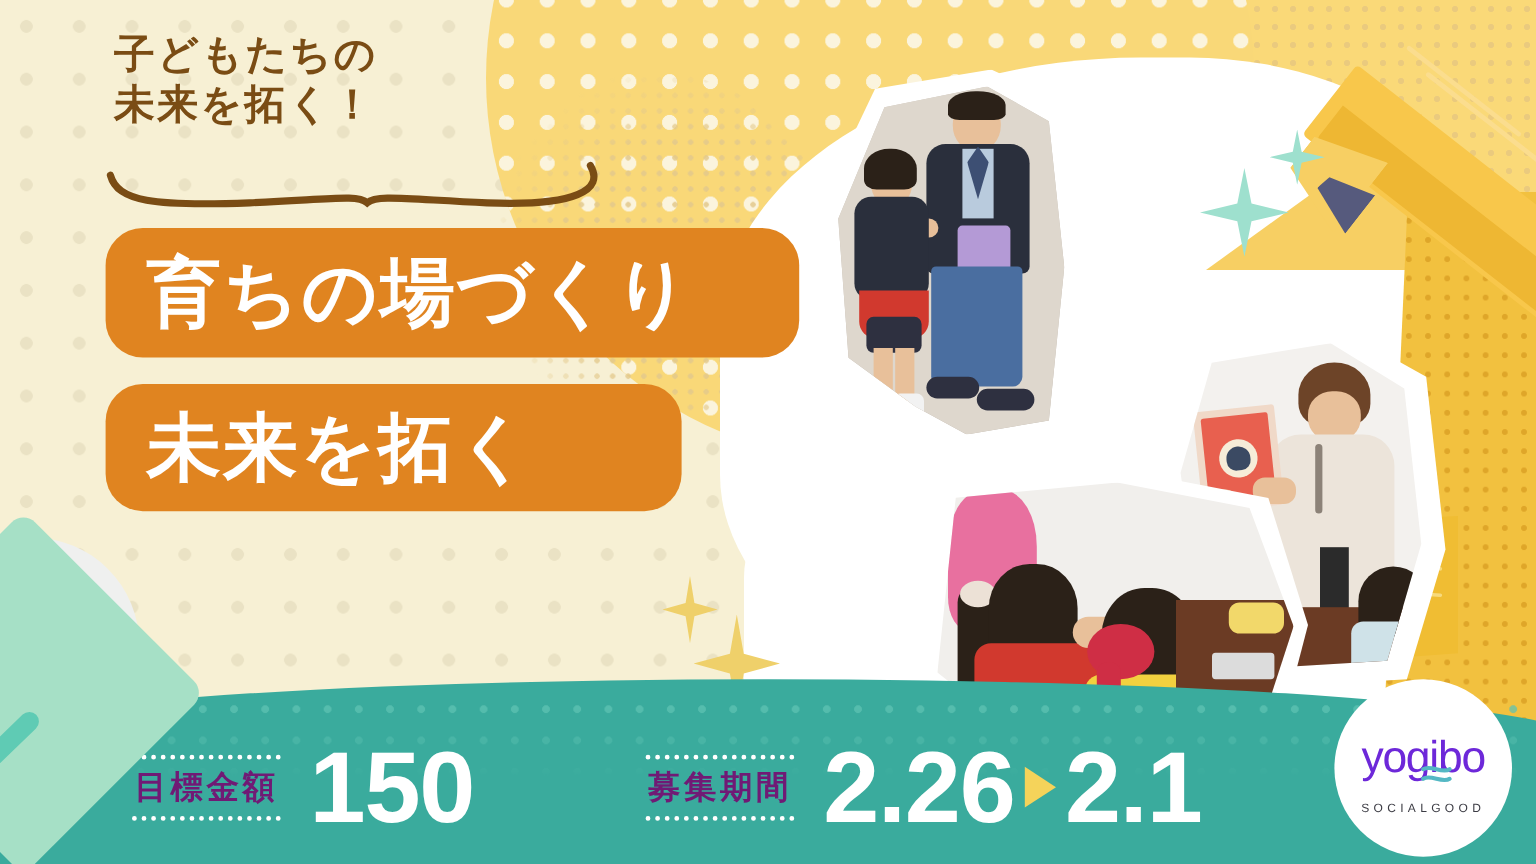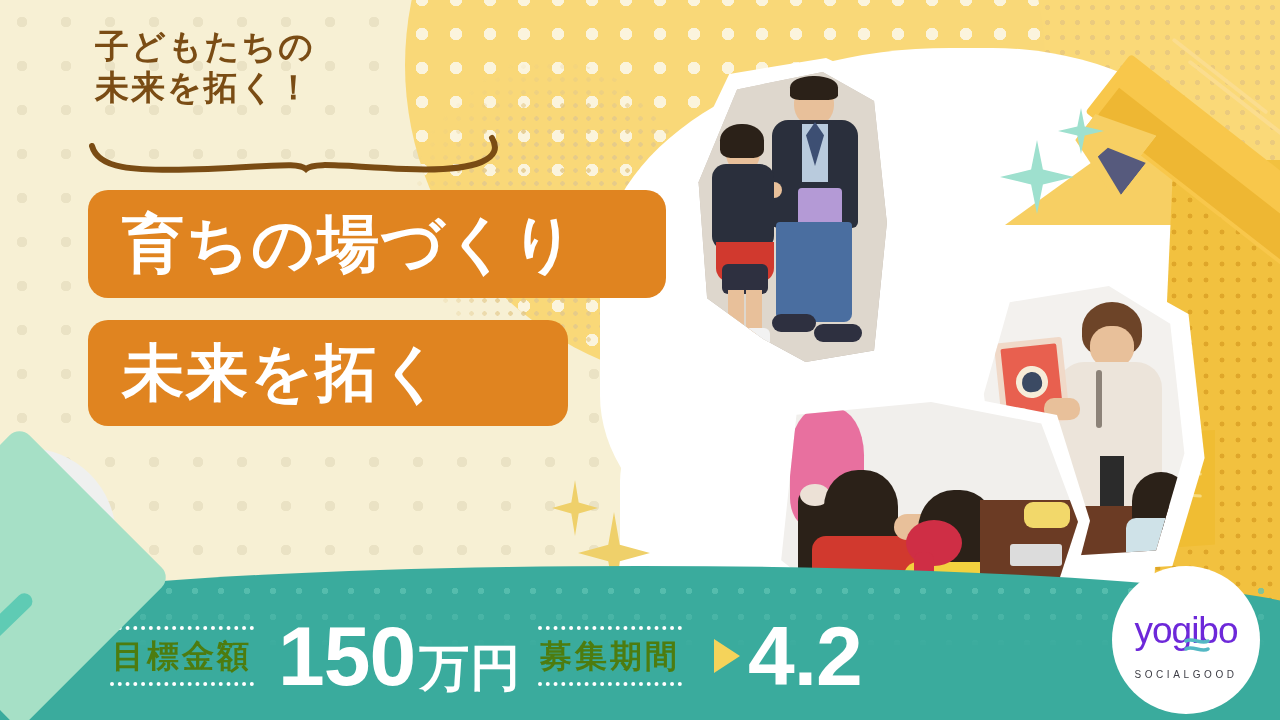--- a/index.html
+++ b/index.html
@@ -113,21 +113,21 @@
   .kicker{
     position:absolute;left:95px;top:26px;width:430px;
     color:#7a4c14;font-weight:700;letter-spacing:2px;line-height:1.22;
     font-size:34px;
   }
   .kicker .l2{display:block;padding-right:34px;}
   .kicker-underline{position:absolute;left:88px;top:128px;width:420px;height:46px;}
 
   
   .chip{
-    position:absolute;background:#e08420;color:#ffffff;border-radius:20px;
+    position:absolute;background:#e08420;color:#ffffff;border-radius:31px;
     font-weight:700;letter-spacing:2px;display:flex;align-items:center;
     box-sizing:border-box;
   }
   #chip1{left:88px;top:190px;width:578px;height:108px;font-size:62px;padding:0 34px;}
   #chip2{left:88px;top:320px;width:480px;height:106px;font-size:62px;padding:0 34px;}
   .title-line3{
     position:absolute;left:96px;top:452px;font-size:56px;font-weight:700;
     color:#7a4c14;letter-spacing:3px;
   }
 
@@ -203,21 +203,21 @@
     position:absolute;left:0;top:578px;width:1280px;height:70px;
     background-image:radial-gradient(circle,#5fc3b3 3px,rgba(0,0,0,0) 3.5px);
     background-size:26px 26px;
     -webkit-mask-image:linear-gradient(#000,transparent);
     mask-image:linear-gradient(#000,transparent);
     opacity:.9;
   }
 
   .stat{position:absolute;display:flex;align-items:center;}
   .stat-label{
-    color:#4d7c0f;font-weight:700;font-size:32px;letter-spacing:3px;
+    color:#701a75;font-weight:700;font-size:27px;letter-spacing:3px;
     padding:10px 2px;border-top:4px dotted #ffffff;border-bottom:4px dotted #ffffff;
     line-height:1;
   }
   .stat-value{
     color:#ffffff;font-weight:700;line-height:1;display:flex;align-items:baseline;
   }
   .big-num{font-size:84px;letter-spacing:-1px;}
   .unit{font-size:50px;margin-left:4px;letter-spacing:1px;}
   .arrow-tri{
     width:0;height:0;border-left:26px solid #f5d35a;
@@ -368,29 +368,29 @@
     <span>未来を拓く</span>
   </div>
 
   <div class="teal-band"></div>
   <div class="teal-speck"></div>
 
   <div class="stat" style="left:110px;top:614px;">
     <div class="stat-label">目標金額</div>
     <div class="stat-value" style="margin-left:24px;">
       <span class="big-num">150</span>
-      <span class="unit">万円</span>
     </div>
   </div>
 
   <div class="stat" style="left:538px;top:614px;text-align:right;">
     <div class="stat-label">募集期間</div>
     <div class="stat-value" style="margin-left:24px;">
+      <span class="big-num">2.26</span>
       <span class="arrow-tri"></span>
-      <span class="big-num">4.2</span>
+      <span class="big-num">2.1</span>
     </div>
   </div>
 
   <div class="yogibo-badge">
     <div class="yogibo-word">
       <span>yogibo</span>
       <svg class="yogibo-squiggle" viewBox="0 0 26 18">
         <path d="M2,5 C8,1 18,9 24,5" fill="none" stroke="#54b8c4" stroke-width="3.4" stroke-linecap="round"></path>
         <path d="M2,13 C8,9 18,17 24,13" fill="none" stroke="#54b8c4" stroke-width="3.4" stroke-linecap="round"></path>
       </svg>

